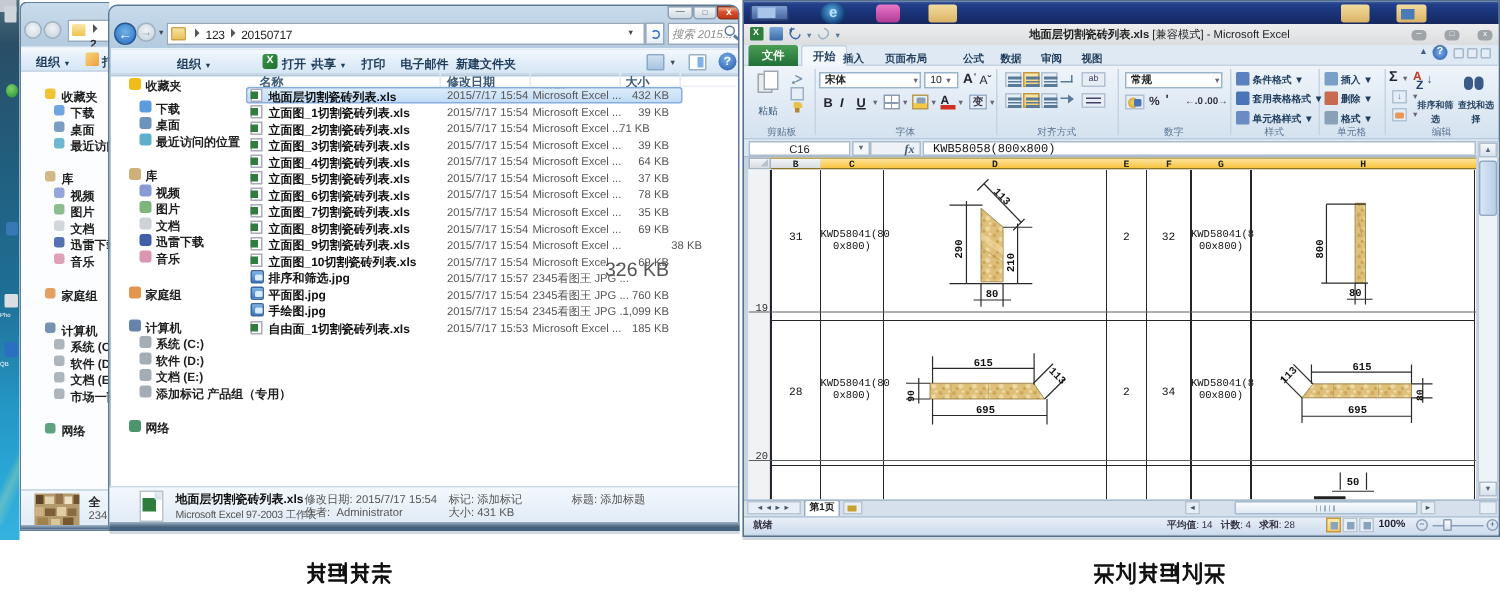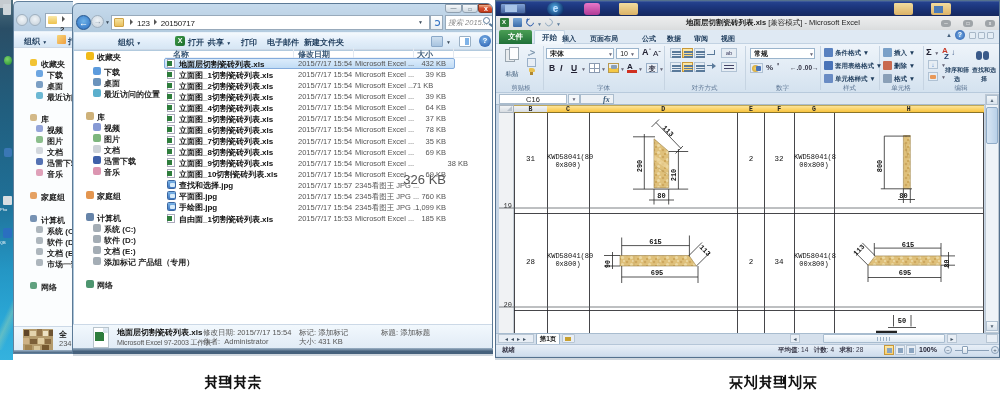--- a/index.html
+++ b/index.html
@@ -247,21 +247,21 @@
     </div>
 <div class="abs b" style="left:179px;top:169.2px;font-size:8px;color:#111;white-space:nowrap">立面图_10切割瓷砖列表.xls</div>
 <div class="abs" style="left:298px;top:169.7px;font-size:7.5px;color:#555">2015/7/17 15:54</div>
 <div class="abs" style="left:355px;top:169.7px;font-size:7.5px;color:#555;white-space:nowrap">Microsoft Excel ...</div>
 <div class="abs" style="left:400px;top:169.7px;width:46px;height:9px;font-size:7.5px;color:#555;text-align:right">69 KB</div>
 <div class="abs" style="left:167px;top:180.3px;width:10px;height:9px">
       <div class="abs" style="left:0;top:0;width:9px;height:9px;background:linear-gradient(180deg,#7ab4e8,#3f77c0);border:1px solid #3a66a0;border-radius:1.5px">
         <div class="abs" style="left:1.5px;top:2px;width:5px;height:4px;background:#d8ecfa;border-radius:1px"></div>
       </div>
     </div>
-<div class="abs b" style="left:179px;top:180.3px;font-size:8px;color:#111;white-space:nowrap">查找和选择.jpg</div>
+<div class="abs b" style="left:179px;top:180.3px;font-size:8px;color:#111;white-space:nowrap">排序和筛选.jpg</div>
 <div class="abs" style="left:298px;top:180.8px;font-size:7.5px;color:#555">2015/7/17 15:57</div>
 <div class="abs" style="left:355px;top:180.8px;font-size:7.5px;color:#555;white-space:nowrap">2345看图王 JPG ...</div>
 <div class="abs" style="left:400px;top:172px;width:46px;height:9px;font-size:13px;color:#555;text-align:right">326 KB</div>
 <div class="abs" style="left:167px;top:191.3px;width:10px;height:9px">
       <div class="abs" style="left:0;top:0;width:9px;height:9px;background:linear-gradient(180deg,#7ab4e8,#3f77c0);border:1px solid #3a66a0;border-radius:1.5px">
         <div class="abs" style="left:1.5px;top:2px;width:5px;height:4px;background:#d8ecfa;border-radius:1px"></div>
       </div>
     </div>
 <div class="abs b" style="left:179px;top:191.3px;font-size:8px;color:#111;white-space:nowrap">平面图.jpg</div>
 <div class="abs" style="left:298px;top:191.8px;font-size:7.5px;color:#555">2015/7/17 15:54</div>
@@ -473,20 +473,21 @@
       <div class="abs" style="left:1px;top:3px;width:6px;height:9px;background:#3a5a8a;border-radius:3px"></div>
       <div class="abs" style="left:8px;top:3px;width:6px;height:9px;background:#3a5a8a;border-radius:3px"></div>
     </div>
 <div class="abs" style="left:971px;top:66px;width:26px;text-align:center;font-size:6px;color:#1e3c5c;font-weight:bold">查找和选择</div>
 <div class="abs" style="left:496px;top:93px;width:503px;height:12px;background:#dde7f1;border-bottom:1px solid #aabccd"></div>
 <div class="abs" style="left:499px;top:94px;width:68px;height:10px;background:#fff;border:1px solid #aabccd;font-size:7.5px;color:#222;text-align:center;line-height:9px">C16</div>
 <div class="abs" style="left:568px;top:94px;width:12px;height:10px;background:#f4f7fa;border:1px solid #aabccd;font-size:5px;color:#667;text-align:center;line-height:9px">▼</div>
 <div class="abs" style="left:580px;top:94px;width:34px;height:10px;background:#eef2f6;border:1px solid #aabccd">
       <i style="position:absolute;left:22px;top:0px;font-size:8px;color:#3a5a7a;font-family:'Liberation Serif',serif;font-weight:bold">fx</i>
     </div>
+<div class="abs" style="left:615px;top:94px;width:369px;height:10px;background:#fff;border:1px solid #aabccd;font-size:8px;color:#111;padding-left:6px;line-height:9px;font-family:'Liberation Mono',monospace">KWB58058(800x800)</div>
 <div class="abs" style="left:499px;top:105px;width:15px;height:8px;background:linear-gradient(180deg,#f2f4f6,#d8dde2);border:1px solid #aab4be">
       <div class="abs" style="right:1px;bottom:1px;width:0;height:0;border-left:5px solid transparent;border-bottom:5px solid #b8c2cc"></div>
     </div>
 <div class="abs" style="left:514.0px;top:105px;width:33.0px;height:8px;background:linear-gradient(180deg,#f2f4f6,#d8dde2);border-top:1px solid #c0a858;border-bottom:1px solid #8a7428;font-size:6.5px;color:#222;text-align:center;line-height:7px;font-family:'Liberation Mono',monospace;font-weight:bold">B</div>
 <div class="abs" style="left:547.0px;top:105px;width:42.0px;height:8px;background:linear-gradient(180deg,#fce398,#f9c43e);border-top:1px solid #c0a858;border-bottom:1px solid #8a7428;font-size:6.5px;color:#222;text-align:center;line-height:7px;font-family:'Liberation Mono',monospace;font-weight:bold">C</div>
 <div class="abs" style="left:589.0px;top:105px;width:148.5px;height:8px;background:linear-gradient(180deg,#fce398,#f9c43e);border-top:1px solid #c0a858;border-bottom:1px solid #8a7428;font-size:6.5px;color:#222;text-align:center;line-height:7px;font-family:'Liberation Mono',monospace;font-weight:bold">D</div>
 <div class="abs" style="left:737.5px;top:105px;width:27.0px;height:8px;background:linear-gradient(180deg,#fce398,#f9c43e);border-top:1px solid #c0a858;border-bottom:1px solid #8a7428;font-size:6.5px;color:#222;text-align:center;line-height:7px;font-family:'Liberation Mono',monospace;font-weight:bold">E</div>
 <div class="abs" style="left:764.5px;top:105px;width:29.5px;height:8px;background:linear-gradient(180deg,#fce398,#f9c43e);border-top:1px solid #c0a858;border-bottom:1px solid #8a7428;font-size:6.5px;color:#222;text-align:center;line-height:7px;font-family:'Liberation Mono',monospace;font-weight:bold">F</div>
 <div class="abs" style="left:794.0px;top:105px;width:40.0px;height:8px;background:linear-gradient(180deg,#fce398,#f9c43e);border-top:1px solid #c0a858;border-bottom:1px solid #8a7428;font-size:6.5px;color:#222;text-align:center;line-height:7px;font-family:'Liberation Mono',monospace;font-weight:bold">G</div>
 <div class="abs" style="left:834.0px;top:105px;width:149.5px;height:8px;background:linear-gradient(180deg,#fce398,#f9c43e);border-top:1px solid #c0a858;border-bottom:1px solid #8a7428;font-size:6.5px;color:#222;text-align:center;line-height:7px;font-family:'Liberation Mono',monospace;font-weight:bold">H</div>

